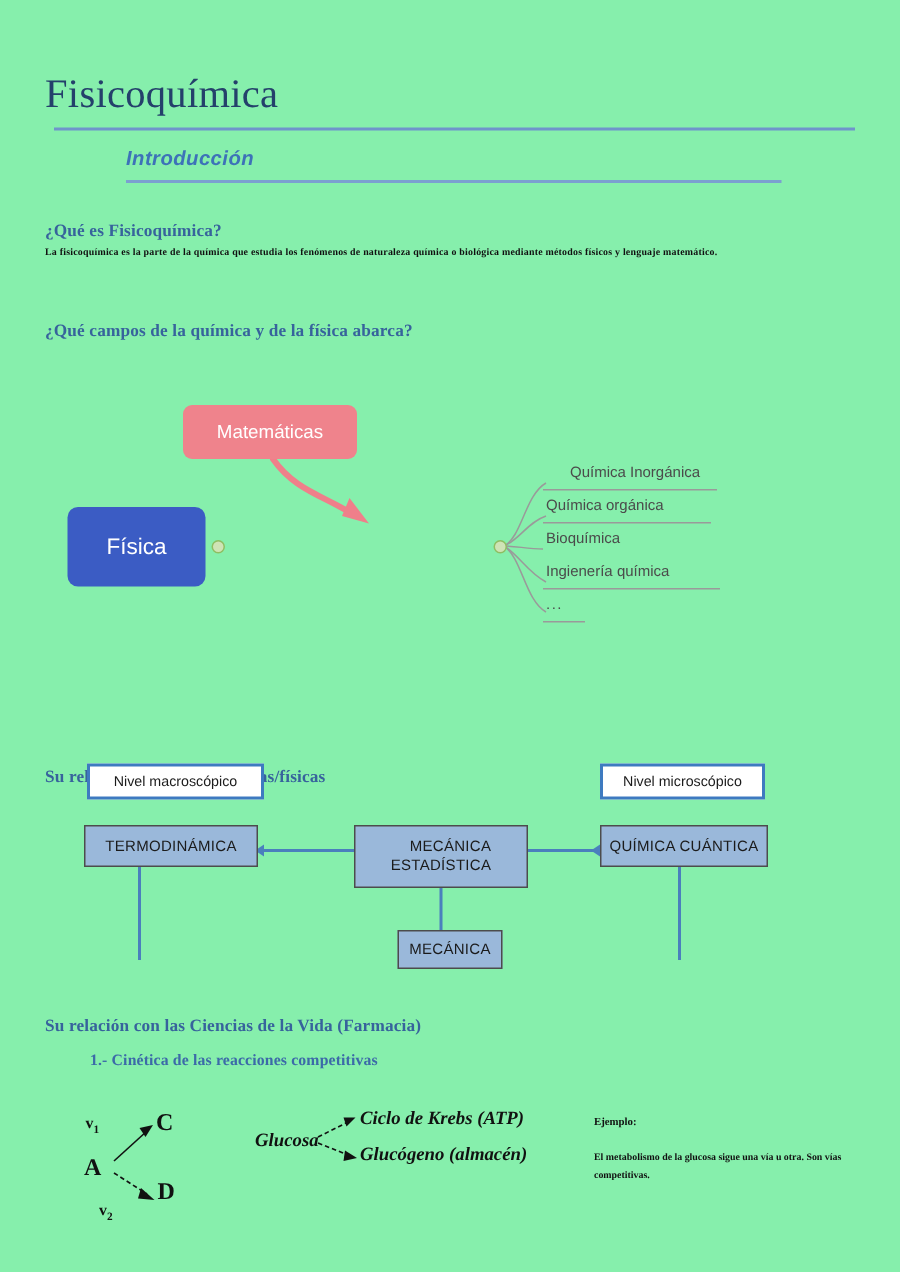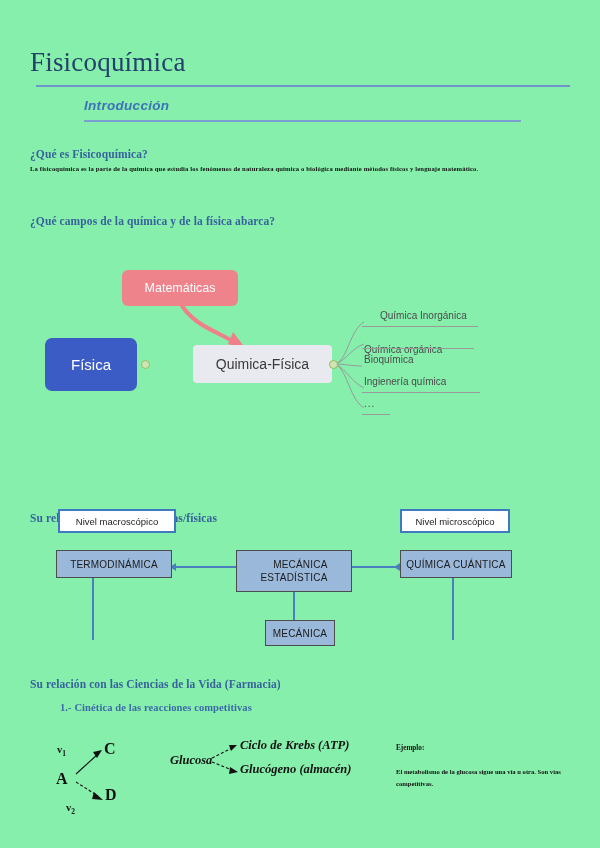--- a/index.html
+++ b/index.html
@@ -272,29 +272,28 @@
 
       <path d="M 336 116 C 348 110, 350 82, 364 74" stroke="#9a9a9a" stroke-width="1" fill="none"></path>
       <path d="M 336 116 C 346 112, 352 100, 364 96" stroke="#9a9a9a" stroke-width="1" fill="none"></path>
       <path d="M 336 116 C 344 116, 352 118, 362 118" stroke="#9a9a9a" stroke-width="1" fill="none"></path>
       <path d="M 336 116 C 346 122, 352 134, 364 140" stroke="#9a9a9a" stroke-width="1" fill="none"></path>
       <path d="M 336 116 C 348 124, 350 152, 364 160" stroke="#9a9a9a" stroke-width="1" fill="none"></path>
     </svg>
 
     <div class="node node-mate">Matemáticas</div>
     <div class="node node-fisica">Física</div>
-    <div class="node node-qf">Quimica-Física</div>
 
     <div class="conn-dot dot-fisica"></div>
     <div class="conn-dot dot-qf"></div>
 
     <div class="branch-label" style="left:380px; top:62px;">Química Inorgánica</div>
     <div class="branch-rule" style="left:362px; top:78px; width:116px;"></div>
 
-    <div class="branch-label" style="left:364px; top:84px;margin-top:12px;">Química orgánica</div>
+    <div class="branch-label" style="left:364px; top:84px;">Química orgánica</div>
     <div class="branch-rule" style="left:362px; top:100px; width:112px;"></div>
 
     <div class="branch-label" style="left:364px; top:106px;">Bioquímica</div>
 
     <div class="branch-label" style="left:364px; top:128px;">Ingienería química</div>
     <div class="branch-rule" style="left:362px; top:144px; width:118px;"></div>
 
     <div class="branch-label" style="left:364px; top:150px; letter-spacing:1px;">...</div>
     <div class="branch-rule" style="left:362px; top:166px; width:28px;"></div>
   </div>

